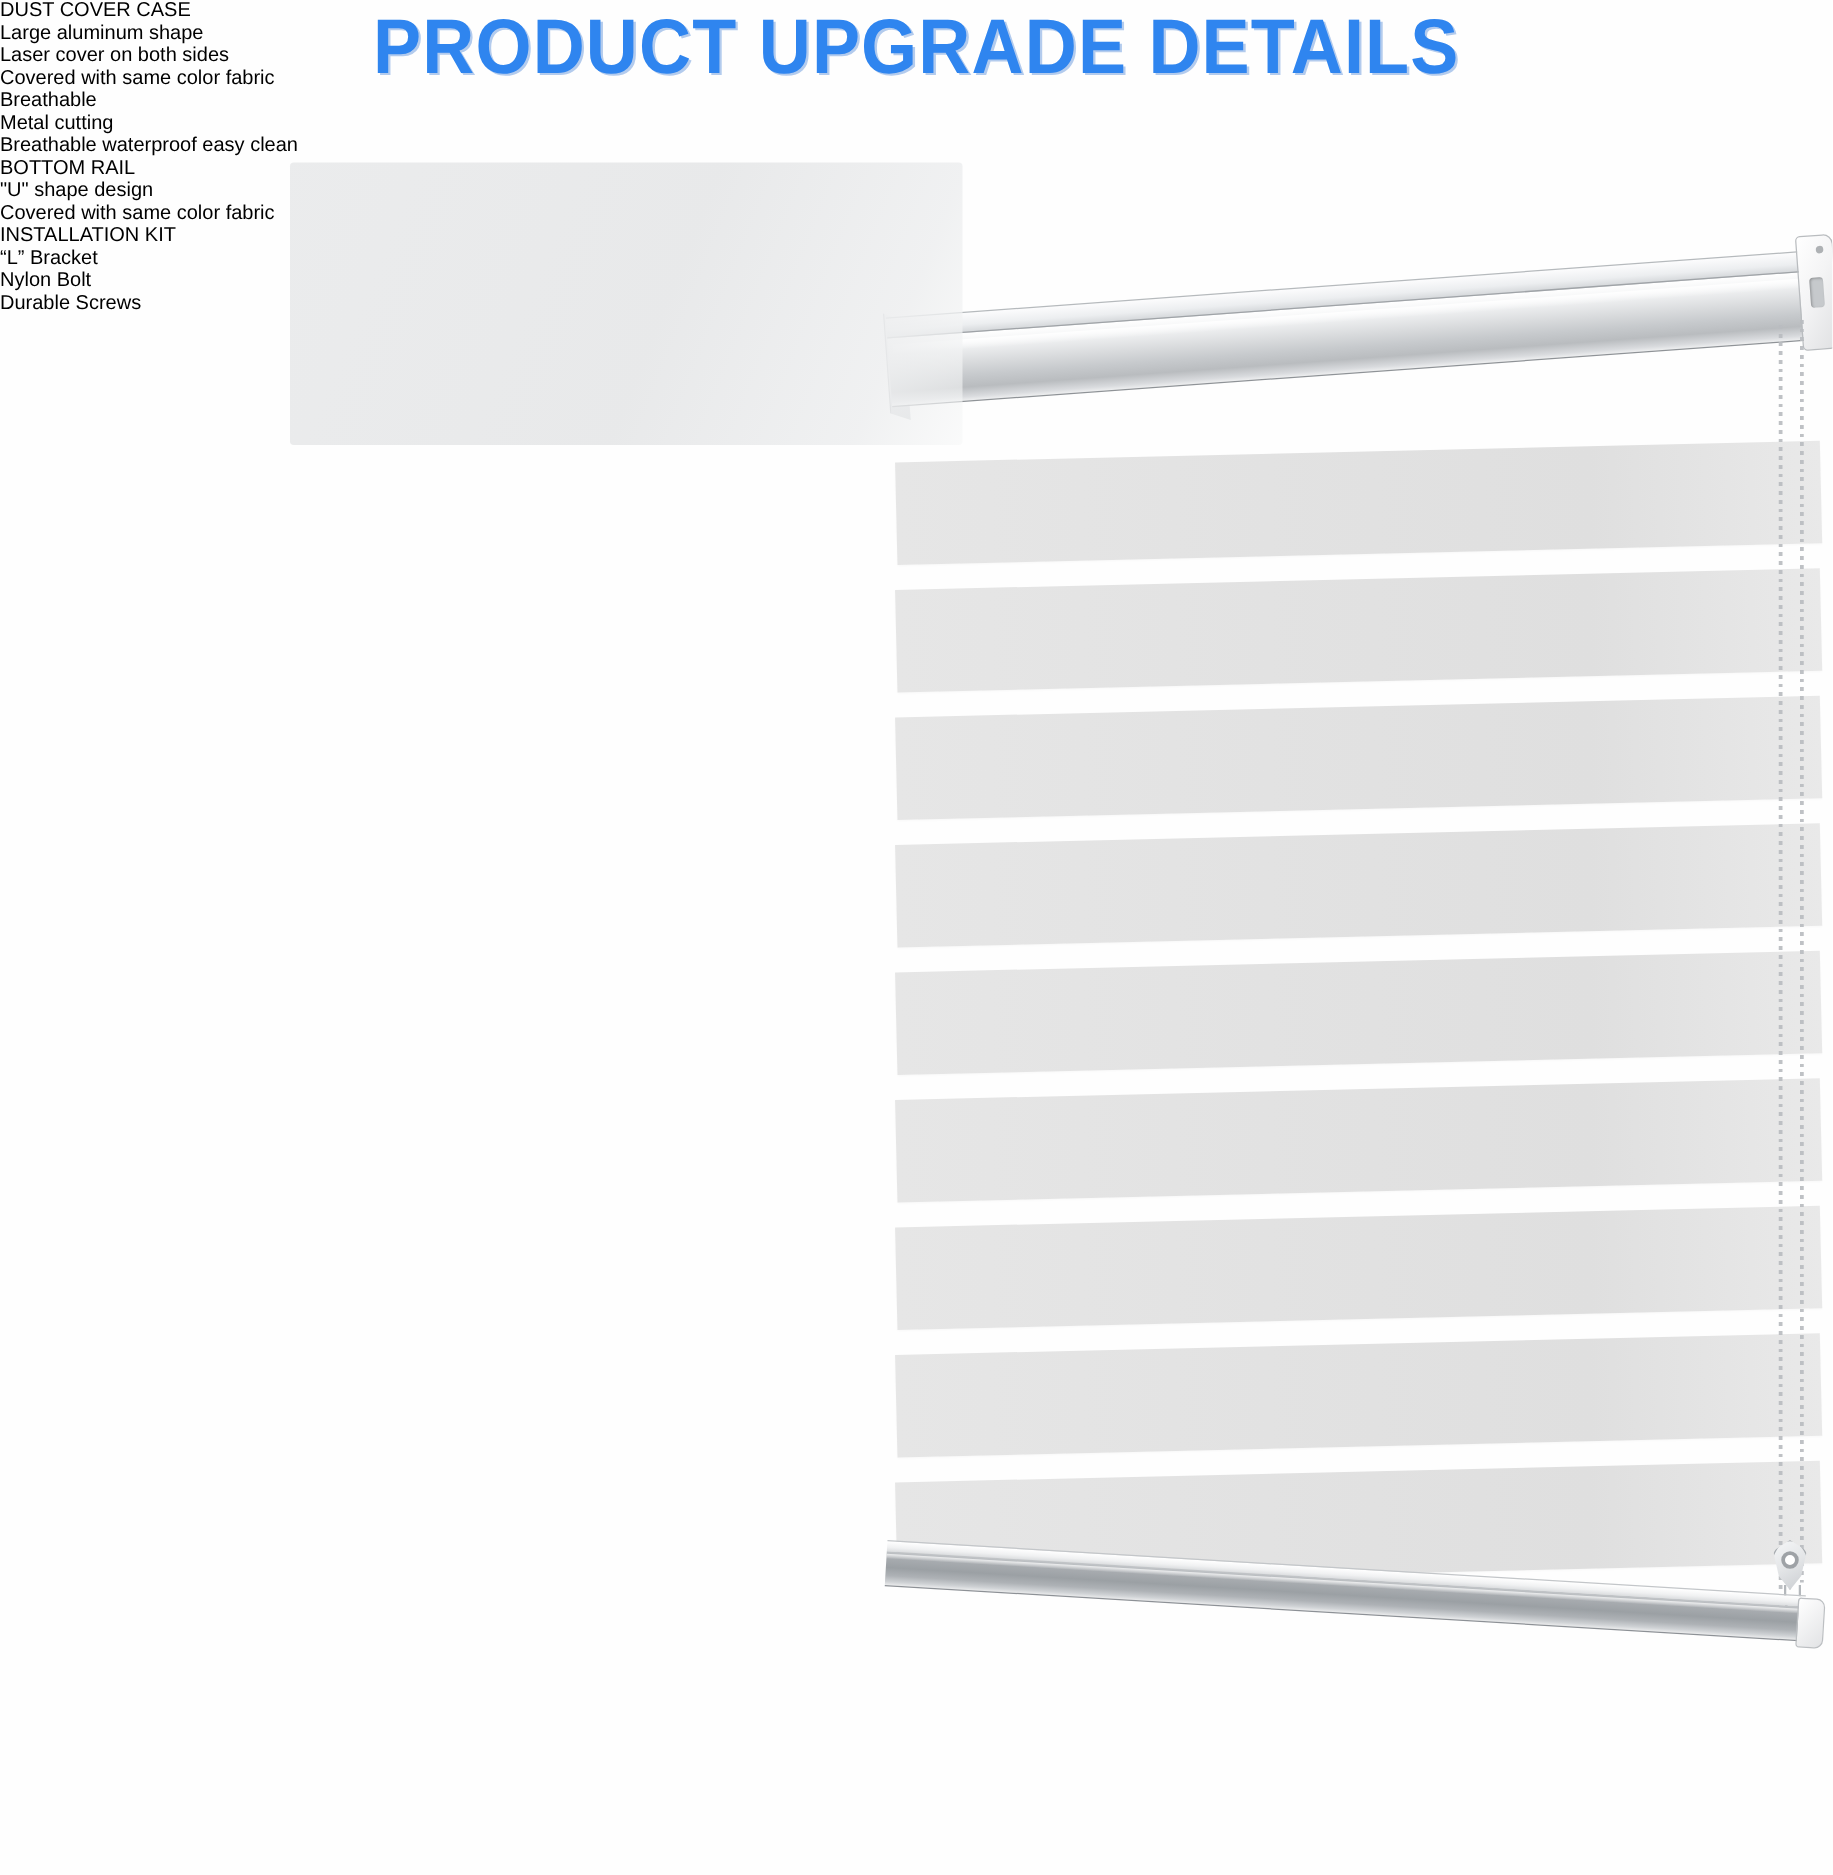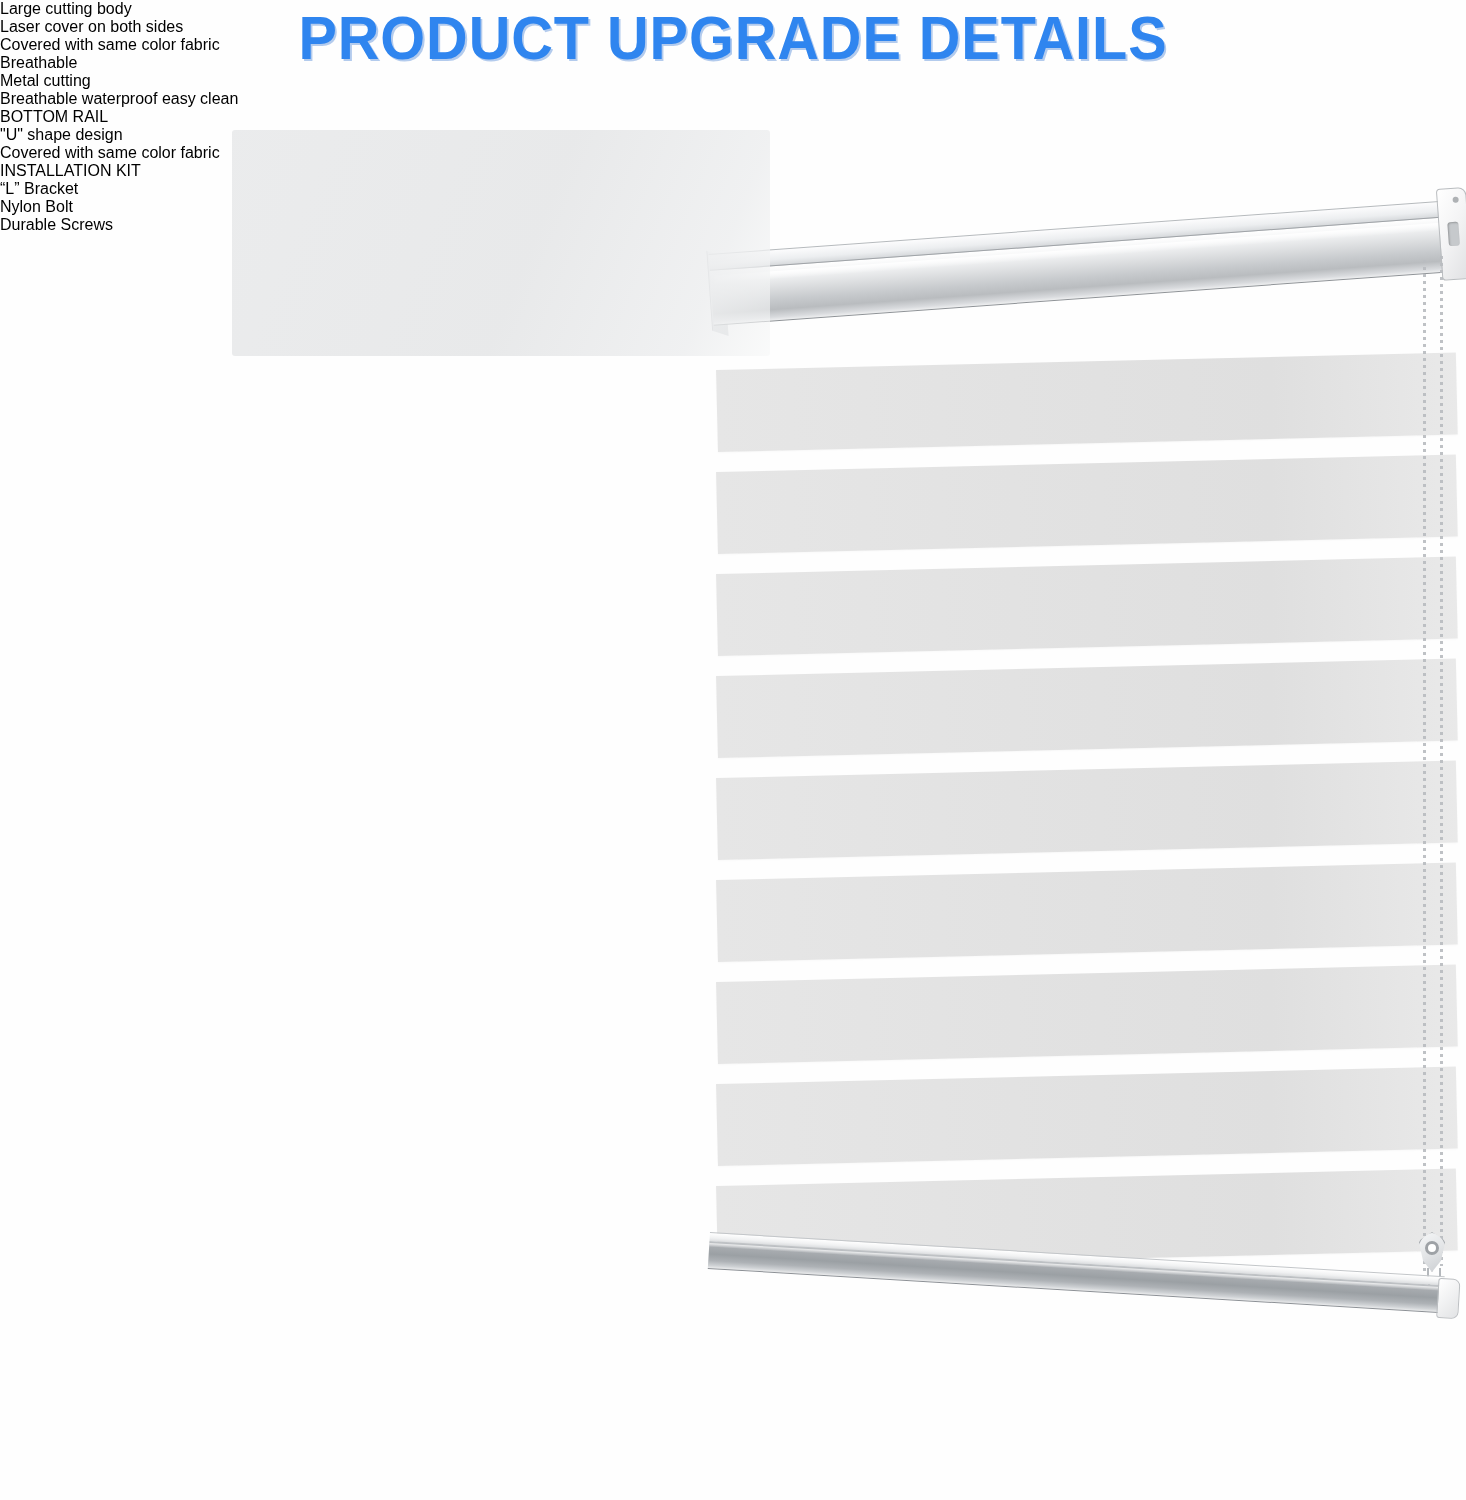--- a/index.html
+++ b/index.html
@@ -608,23 +608,24 @@
       <div id="t1-body"></div>
       <div class="t1-chain" id="t1-chain-a"></div>
       <div class="t1-chain" id="t1-chain-b"></div>
       <div id="t1-cap"></div>
       <div id="t1-cap-slot"></div>
       <div class="t1-screw" id="t1-screw-a"></div>
       <div class="t1-screw" id="t1-screw-b"></div>
     </div>
   </div>
 
+  <div class="callout-title" id="txt-1">DUST COVER CASE</div>
 
   <ul class="bullets" id="bul-1">
-    <li>Large cutting body</li>
+    <li>Large aluminum shape</li>
     <li>Laser cover on both sides</li>
     <li>Covered with same color fabric</li>
   </ul>
 
   <div class="panel" id="panel-2"></div>
 
   <div class="thumb" id="thumb-2">
     <div class="thumb-inner">
       <div id="t2-bg"></div>
       <div id="t2-mesh"></div>

